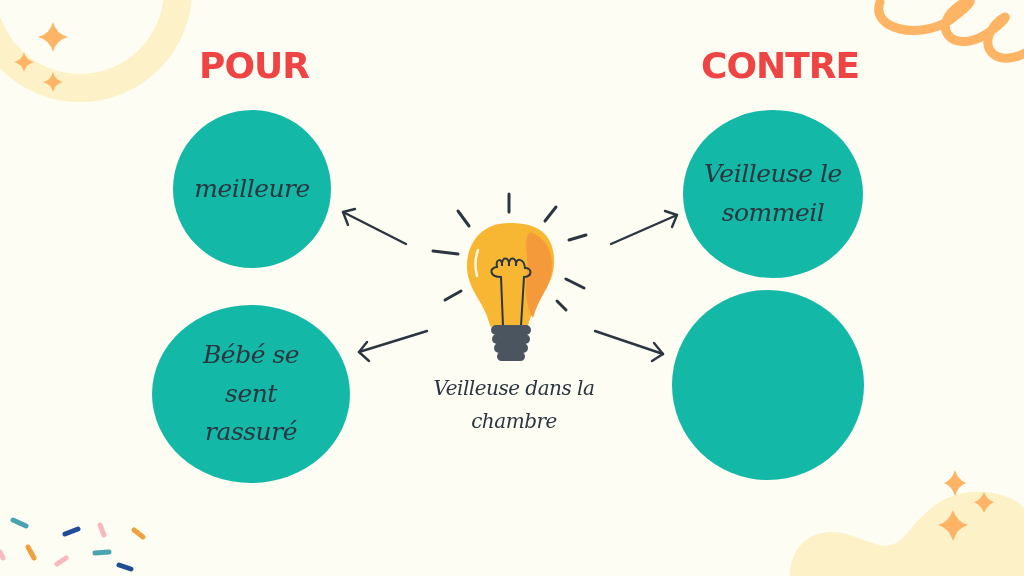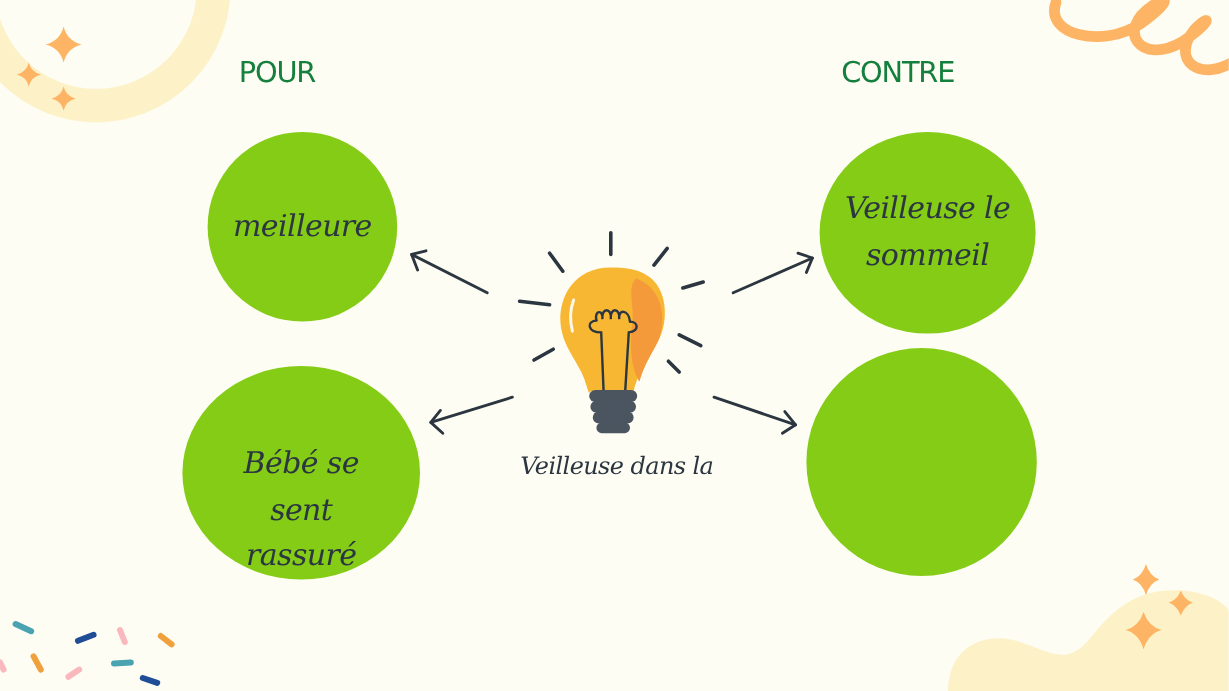--- a/index.html
+++ b/index.html
@@ -3,25 +3,25 @@
 <meta charset="utf-8">
 <style>
   html, body { margin:0; padding:0; }
   body {
     width:1024px; height:576px; overflow:hidden; position:relative;
     background:#fefdf3;
     font-family:"DejaVu Sans", sans-serif;
     color:#2b3640;
   }
   .heading {
-    position:absolute; font-family:"DejaVu Sans", sans-serif; font-weight:normal;
-    font-size:24px; letter-spacing:-1px; color:#15803d; line-height:1;
+    position:absolute; font-family:"DejaVu Sans", sans-serif; font-weight:bold;
+    font-size:36px; letter-spacing:-1px; color:#ef4444; line-height:1;
   }
   .circle {
-    position:absolute; border-radius:50%; background:#84cc16;
+    position:absolute; border-radius:50%; background:#14b8a6;
     display:flex; flex-direction:column; align-items:center; justify-content:center;
     text-align:center;
   }
   .hand {
     font-family:"DejaVu Serif", serif; font-style:italic; font-size:25px;
     color:#2b3640; line-height:1.55; display:block; letter-spacing:-0.5px;
   }
   .center-label { position:absolute; text-align:center; }
   .center-label .hand { font-size:20px; line-height:1.65; }
   svg.deco { position:absolute; left:0; top:0; }
@@ -61,21 +61,21 @@
     <line x1="0" y1="552" x2="3" y2="558" stroke="#f9b8bd"></line>
   </g>
 </svg>
 
 <div class="heading" style="left:199px; top:48px;">POUR</div>
 <div class="heading" style="left:673px; top:48px;margin-left:28px;">CONTRE</div>
 
 <div class="circle" style="left:173px; top:110px; width:158px; height:158px;">
   <span class="hand">meilleure</span>
 </div>
-<div class="circle" style="left:152px; top:305px; width:198px; height:178px;justify-content:flex-end;">
+<div class="circle" style="left:152px; top:305px; width:198px; height:178px;">
   <span class="hand">Bébé se</span>
   <span class="hand">sent</span>
   <span class="hand">rassuré</span>
 </div>
 
 <div class="circle" style="left:683px; top:110px; width:180px; height:168px;">
   <span class="hand">Veilleuse le</span>
   <span class="hand">sommeil</span>
 </div>
 <div class="circle" style="left:672px; top:290px; width:192px; height:190px;">
@@ -124,13 +124,14 @@
       <rect x="491" y="325" width="40" height="10" rx="5"></rect>
       <rect x="492" y="334" width="38" height="10" rx="5"></rect>
       <rect x="494" y="343" width="34" height="10" rx="5"></rect>
       <rect x="497" y="352" width="28" height="9" rx="4.5"></rect>
     </g>
   </g>
 </svg>
 
 <div class="center-label" style="left:380px; top:372px; width:268px;">
   <span class="hand">Veilleuse dans la</span>
+  <span class="hand">chambre</span>
 </div>
 
 </body></html>

